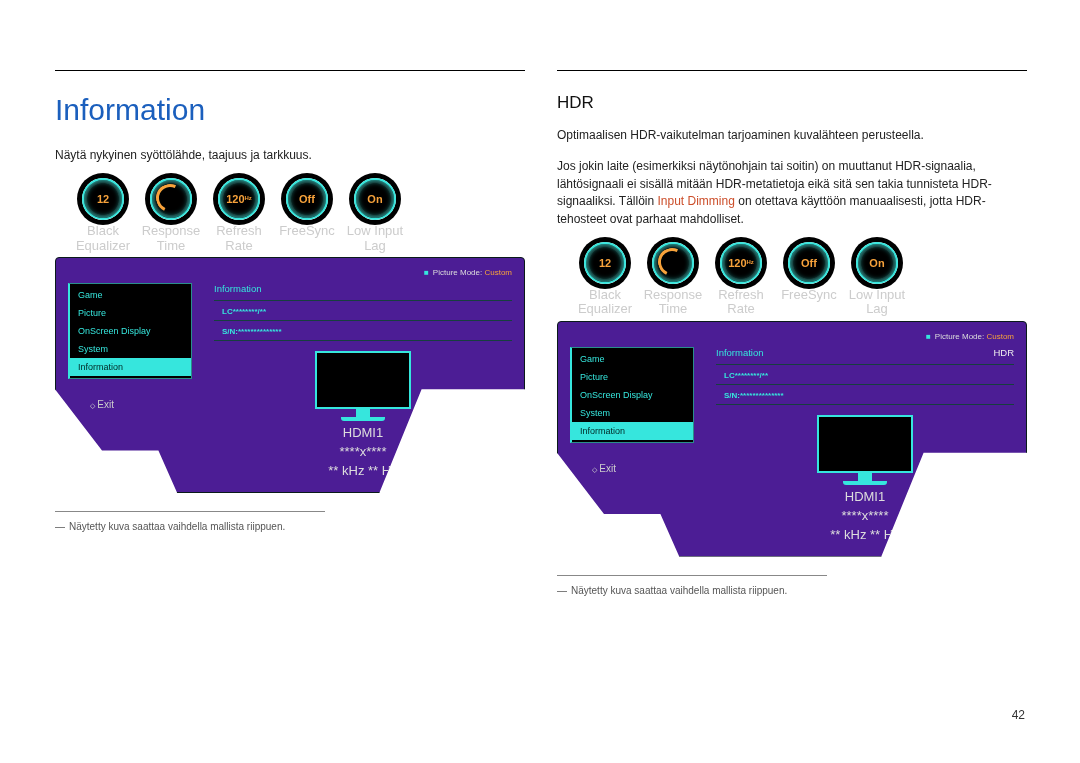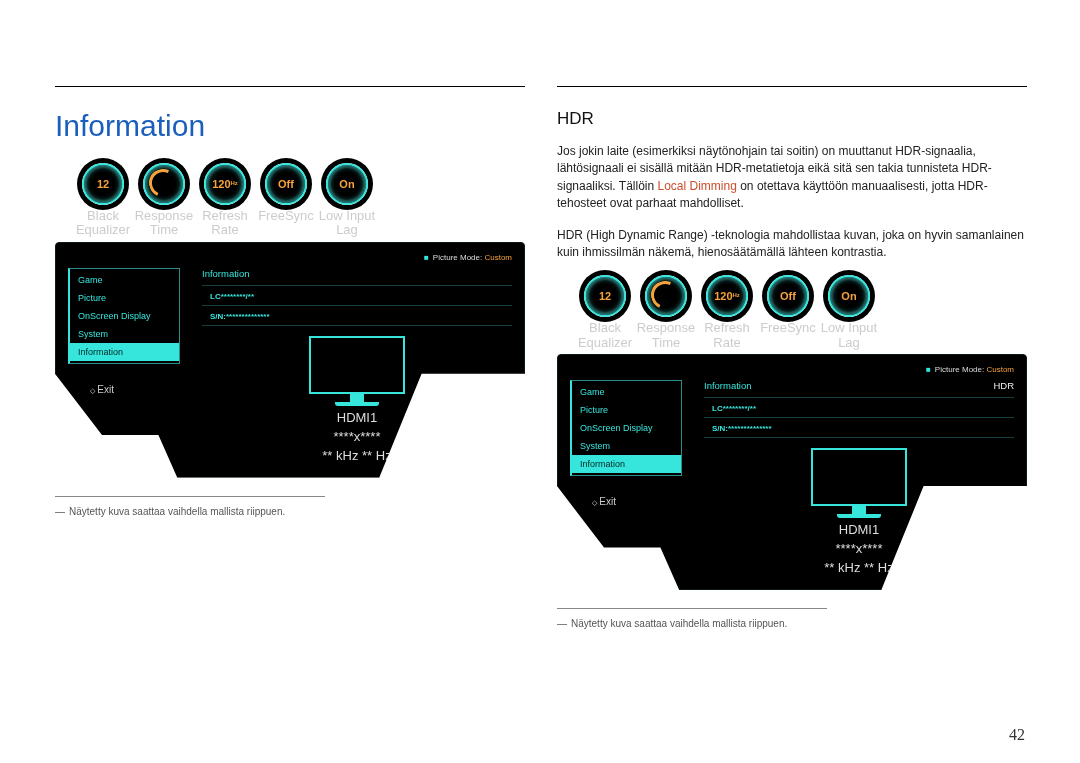--- a/index.html
+++ b/index.html
@@ -8,21 +8,20 @@
     height: 763px;
     background: #fff;
     font-family: Arial, Helvetica, sans-serif;
     color: #111;
     position: relative;
     padding: 70px 55px 30px 55px;
   }
   .cols {
     display: flex;
     gap: 32px;
-    margin-top: 16px;
   }
   .col { flex: 1; }
   .hr-top { border: 0; border-top: 1px solid #000; margin-bottom: 22px; }
   .section-title {
     font-size: 30px;
     color: #1b5fbd;
     font-weight: 400;
     margin-bottom: 20px;
   }
   .sub-title {
@@ -34,34 +33,34 @@
   .desc { font-size: 12px; color: #222; margin-bottom: 14px; line-height: 1.45; }
   .desc .accent { color: #cc4e2a; }
   .footnote-rule {
     width: 270px; border: 0; border-top: 1px solid #888; margin: 18px 0 8px 0;
   }
   .footnote {
     font-size: 10px; color: #555; line-height: 1.3;
   }
   .foot-tick { display:inline-block; width:14px; }
   .page-num {
-    position: absolute; right: 55px; bottom: 19px; font-size: 16px; color: #333; font-family: Liberation Serif, serif;
+    position: absolute; right: 55px; bottom: 41px; font-size: 12px; color: #333;
   }
 
   
   .osd {
     width: 470px;
     position: relative;
     color: #36e6dd;
     font-size: 9px;
     margin-top: 6px;
   }
   .dials {
     display: flex;
-    gap: 1px;
+    gap: 8px;
     padding-left: 18px;
     margin-bottom: 4px;
     position: relative;
     z-index: 2;
   }
   .dial-wrap { width: 60px; text-align: center; }
   .dial {
     width: 42px; height: 42px; border-radius: 50%;
     background: radial-gradient(circle at 50% 50%, #000 0%, #000 58%, #111 60%);
     border: 2px solid #36e6dd;
@@ -74,41 +73,41 @@
   .dial-sub { font-size: 6px; color:#f7a23b; display:block; line-height:1; margin-top:-2px; }
   .dial-label { font-size: 13px; color: #ccc; line-height:1.1; }
   
   .dial-arc::before {
     content:""; position:absolute; left:4px; top:4px; width:22px; height:22px;
     border:3px solid transparent; border-top-color:#f7a23b; border-left-color:#f7a23b;
     border-radius:50%; transform: rotate(-20deg);
   }
 
   .osd-body {
-    background: #000000;
+    background: #4c1d95;
     border: 1px solid #0a1a1a;
     border-radius: 4px;
     position: relative;
     padding: 10px 12px 14px 12px;
     clip-path: polygon(
       0% 0%, 100% 0%, 100% 56%,
       78% 56%, 69% 100%,
       26% 100%, 22% 82%,
       10% 82%, 0% 56%
     );
     min-height: 186px;
   }
   .mode-line {
     text-align: right; color:#ddd; font-size:8px; margin-bottom:6px;
   }
   .mode-line .bullet { color:#36e6dd; margin-right:4px; }
   .mode-line .mval { color:#f7a23b; }
   .osd-row { display:flex; gap:22px; }
   .nav {
-    width: 112px;
+    width: 124px;
     border: 1px solid #2a8e8a;
     border-left: 2px solid #36e6dd;
     background: #000;
     padding: 2px 0;
   }
   .nav-item {
     padding: 4px 8px; color:#36e6dd; font-size:9px;
   }
   .nav-item.active {
     background: #36e6dd; color:#002825;
@@ -133,20 +132,21 @@
   .exit::before { content:"◇ "; color:#ccc; font-size:7px; }
 </style>
 </head>
 <body>
 
 <div class="cols">
 
   <div class="col">
     <hr class="hr-top">
     <h1 class="section-title">Information</h1>
+    <p class="desc">Näytä nykyinen syöttölähde, taajuus ja tarkkuus.</p>
 
     <div class="osd">
       <div class="dials" id="dials-left">
           <div class="dial-wrap">
             <div class="dial">
               <div>12</div>
             </div>
             <div class="dial-label">Black Equalizer</div>
           </div>
           <div class="dial-wrap">
@@ -211,24 +211,24 @@
       </div>
     </div>
 
     <hr class="footnote-rule">
     <p class="footnote"><span class="foot-tick">―</span><span>Näytetty kuva saattaa vaihdella mallista riippuen.</span></p>
   </div>
 
   <div class="col">
     <hr class="hr-top">
     <h2 class="sub-title">HDR</h2>
+    <p class="desc">Optimaalisen HDR-vaikutelman tarjoaminen kuvalähteen perusteella.</p>
     <p class="desc">
-      <span>Jos jokin laite (esimerkiksi näytönohjain tai soitin) on muuttanut HDR-signaalia, lähtösignaali ei sisällä mitään HDR-metatietoja eikä sitä sen takia tunnisteta HDR-signaaliksi. Tällöin </span><span class="accent">Local Dimming</span><span> on otettava käyttöön manuaalisesti, jotta HDR-tehosteet ovat parhaat mahdolliset.</span>
+      <span>Jos jokin laite (esimerkiksi näytönohjain tai soitin) on muuttanut HDR-signaalia, lähtösignaali ei sisällä mitään HDR-metatietoja eikä sitä sen takia tunnisteta HDR-signaaliksi. Tällöin </span><span class="accent">Input Dimming</span><span> on otettava käyttöön manuaalisesti, jotta HDR-tehosteet ovat parhaat mahdolliset.</span>
     </p>
-    <p class="desc">HDR (High Dynamic Range) -teknologia mahdollistaa kuvan, joka on hyvin samanlainen kuin ihmissilmän näkemä, hienosäätämällä lähteen kontrastia.</p>
 
     <div class="osd">
       <div class="dials" id="dials-right">
           <div class="dial-wrap">
             <div class="dial">
               <div>12</div>
             </div>
             <div class="dial-label">Black Equalizer</div>
           </div>
           <div class="dial-wrap">

